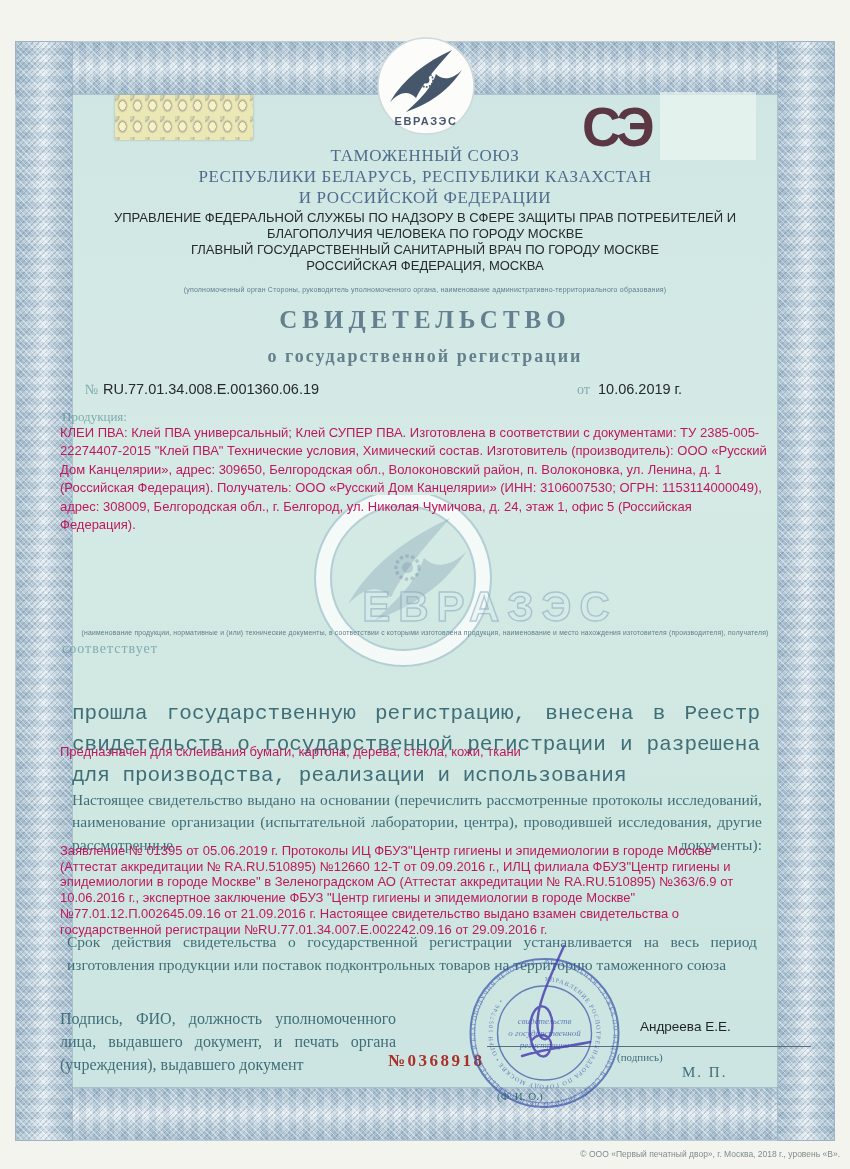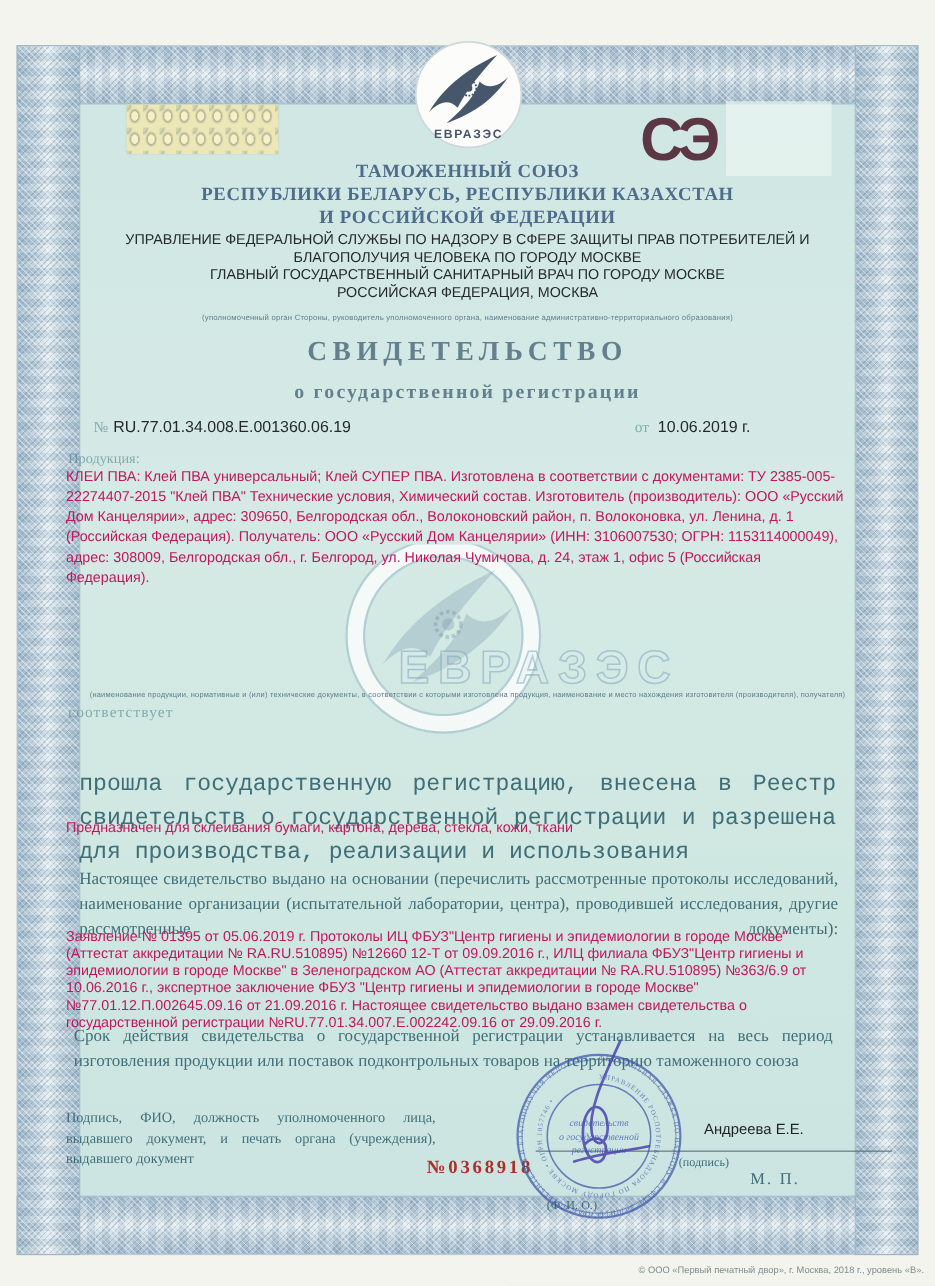--- a/index.html
+++ b/index.html
@@ -29,21 +29,21 @@
   .holo{left:115px;top:95px;width:138px;height:45px;z-index:3;background-color:#ebe8b6;
      background-image:
        radial-gradient(6px 8px at 50% 50%, rgba(246,244,196,.9) 3px, rgba(128,116,132,.55) 3.5px, rgba(246,244,196,0) 5.5px),
        radial-gradient(6px 8px at 0% 0%, rgba(200,214,170,.9) 3px, rgba(128,116,132,.45) 3.5px, rgba(246,244,196,0) 5.5px);
      background-size:15px 21px;box-shadow:0 0 2px rgba(120,120,110,.5);}
   .se-mark{left:582px;top:96px;z-index:3;font-family:"Liberation Sans",sans-serif;
      font-weight:800;font-size:54px;letter-spacing:-4px;color:#5b3743;transform:scaleY(1.02);}
   .se-ghost{left:660px;top:92px;width:96px;height:68px;background:rgba(238,248,243,.65);z-index:2;}
   
   .ctr{left:45px;width:760px;text-align:center;z-index:5;}
-  .hserif{font-family:"Liberation Serif",serif;font-weight:700;color:#4e6d8c;font-size:17px;letter-spacing:.6px;}
+  .hserif{font-family:"Liberation Serif",serif;font-weight:400;color:#4e6d8c;font-size:17px;letter-spacing:.6px;}
   .hsans{font-size:13px;color:#26292c;}
   .tinycap{font-size:7px;color:#5f7d8a;letter-spacing:.2px;}
   .title{font-family:"Liberation Serif",serif;font-weight:700;font-size:25px;letter-spacing:5px;color:#64808f;}
   .subtitle{font-family:"Liberation Serif",serif;font-weight:700;font-size:18px;letter-spacing:2px;color:#64808f;}
   .faint{font-family:"Liberation Serif",serif;color:rgba(77,132,142,.62);}
   .black{color:#be185d;font-size:13px;line-height:1.42;z-index:5;}
   .tealtxt{font-family:"Liberation Serif",serif;color:#3f6e78;z-index:5;}
   .just{text-align:justify;}
   .serial{font-family:"Liberation Serif",serif;font-weight:700;font-size:17px;color:#a93129;letter-spacing:2.5px;z-index:6;}
   .wm-text{left:255px;top:583px;width:470px;text-align:center;z-index:1;
@@ -117,21 +117,21 @@
   <div class="abs faint" style="left:62px;top:641px;font-size:14px;letter-spacing:1px;z-index:5;">соответствует</div>
 
   <div class="abs tealtxt just" style="left:72px;top:698px;width:688px;font-size:21px;line-height:1.48;font-family:Liberation Mono, monospace;">прошла государственную регистрацию, внесена в Реестр свидетельств о государственной регистрации и разрешена для производства, реализации и использования</div>
   <div class="abs tealtxt just" style="left:72px;top:789px;width:690px;font-size:15.5px;line-height:1.45;text-align-last:justify;">Настоящее свидетельство выдано на основании (перечислить рассмотренные протоколы исследований, наименование организации (испытательной лаборатории, центра), проводившей исследования, другие рассмотренные документы):</div>
 
   <div class="abs black" style="left:60px;top:743px;width:700px;">Предназначен для склеивания бумаги, картона, дерева, стекла, кожи, ткани</div>
   <div class="abs black" style="left:60px;top:843px;width:712px;line-height:1.21;">Заявление № 01395 от 05.06.2019 г. Протоколы ИЦ ФБУЗ"Центр гигиены и эпидемиологии в городе Москве" (Аттестат аккредитации № RA.RU.510895) №12660 12-Т от 09.09.2016 г., ИЛЦ филиала ФБУЗ"Центр гигиены и эпидемиологии в городе Москве" в Зеленоградском АО (Аттестат аккредитации № RA.RU.510895) №363/6.9 от 10.06.2016 г., экспертное заключение ФБУЗ "Центр гигиены и эпидемиологии в городе Москве" №77.01.12.П.002645.09.16 от 21.09.2016 г. Настоящее свидетельство выдано взамен свидетельства о государственной регистрации №RU.77.01.34.007.Е.002242.09.16 от 29.09.2016 г.</div>
 
   <div class="abs tealtxt just" style="left:67px;top:931px;width:690px;font-size:15.5px;line-height:1.48;">Срок действия свидетельства о государственной регистрации устанавливается на весь период изготовления продукции или поставок подконтрольных товаров на территорию таможенного союза</div>
 
-  <div class="abs tealtxt just" style="left:60px;top:1007px;width:336px;font-size:13px;line-height:1.44;">Подпись, ФИО, должность уполномоченного лица, выдавшего документ, и печать органа (учреждения), выдавшего документ</div>
+  <div class="abs tealtxt just" style="left:60px;top:1007px;width:336px;font-size:16px;line-height:1.44;">Подпись, ФИО, должность уполномоченного лица, выдавшего документ, и печать органа (учреждения), выдавшего документ</div>
   <div class="abs" style="left:640px;top:1019px;font-size:13.5px;color:#1e2224;z-index:7;">Андреева Е.Е.</div>
   <div class="abs sigline"></div>
   <div class="abs tealtxt" style="left:497px;top:1090px;font-size:11px;z-index:5;">(Ф. И. О.)</div>
   <div class="abs tealtxt" style="left:617px;top:1051px;font-size:11px;z-index:7;">(подпись)</div>
   <div class="abs tealtxt" style="left:682px;top:1064px;font-size:15px;letter-spacing:2px;z-index:7;">М. П.</div>
   <div class="abs serial" style="left:388px;top:1051px;">№0368918</div>
 
   <svg class="abs" style="left:452px;top:938px;z-index:6;" width="185" height="185" viewBox="0 0 185 185">
     <defs>
       <path id="rOut" d="M 92.5,26 a 69,69 0 1 1 -0.01,0"></path>

